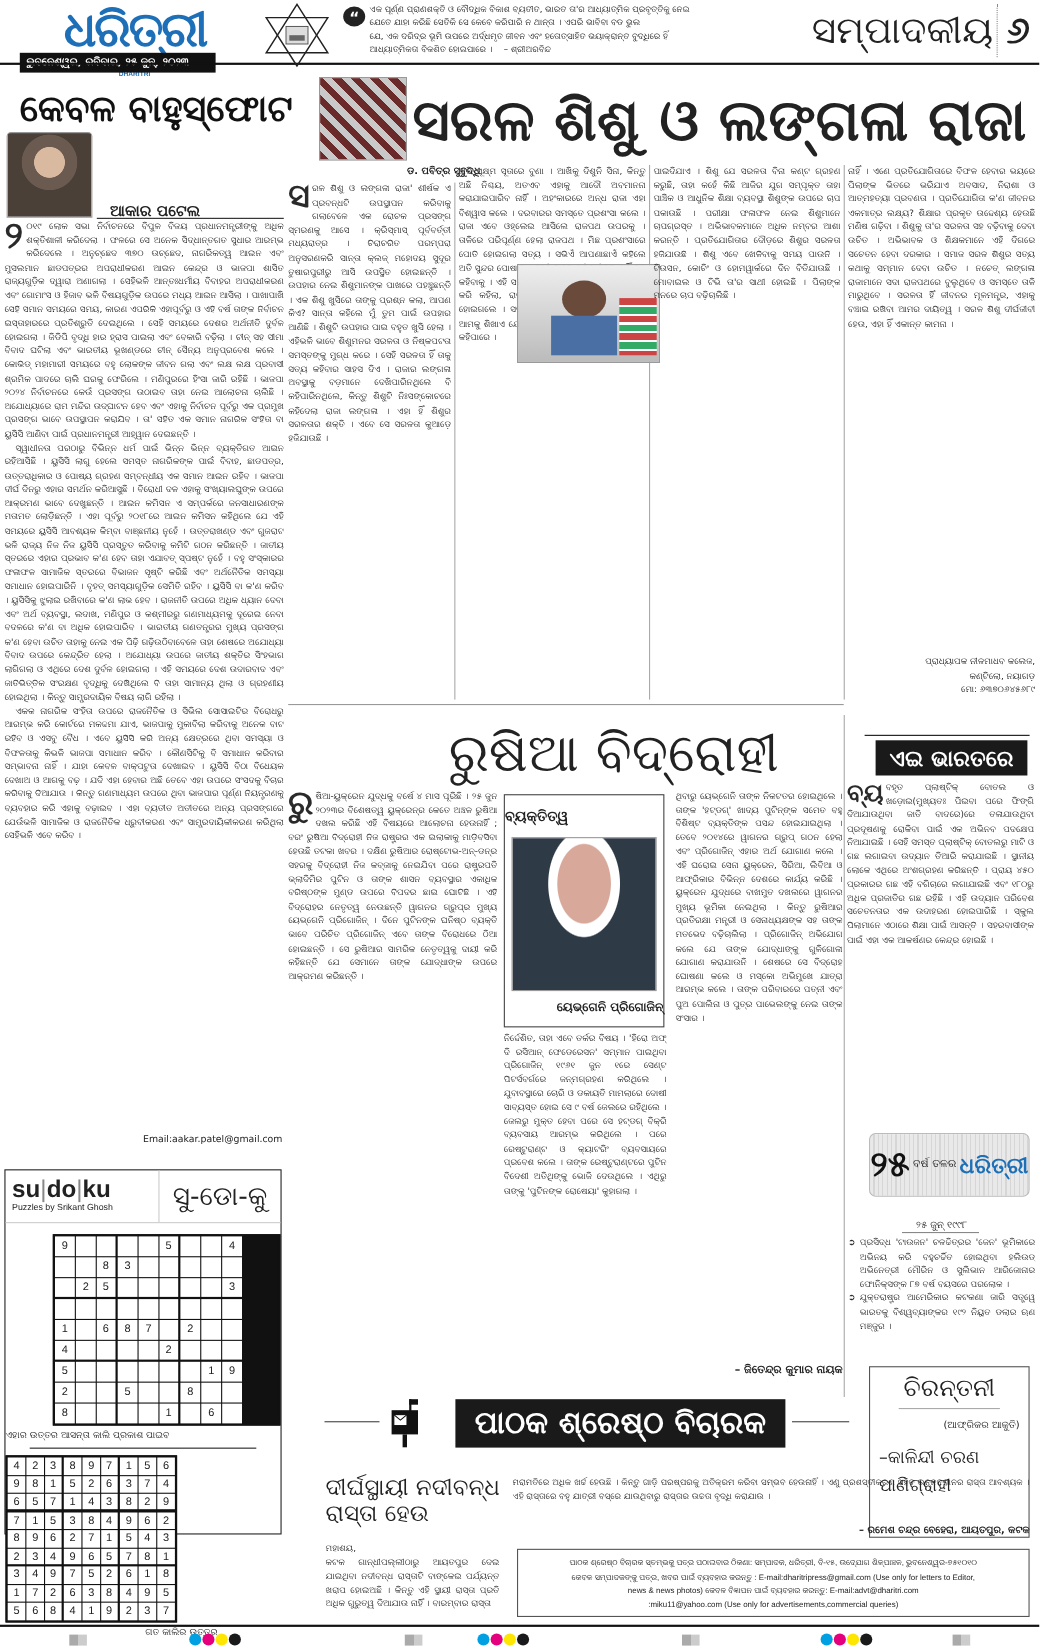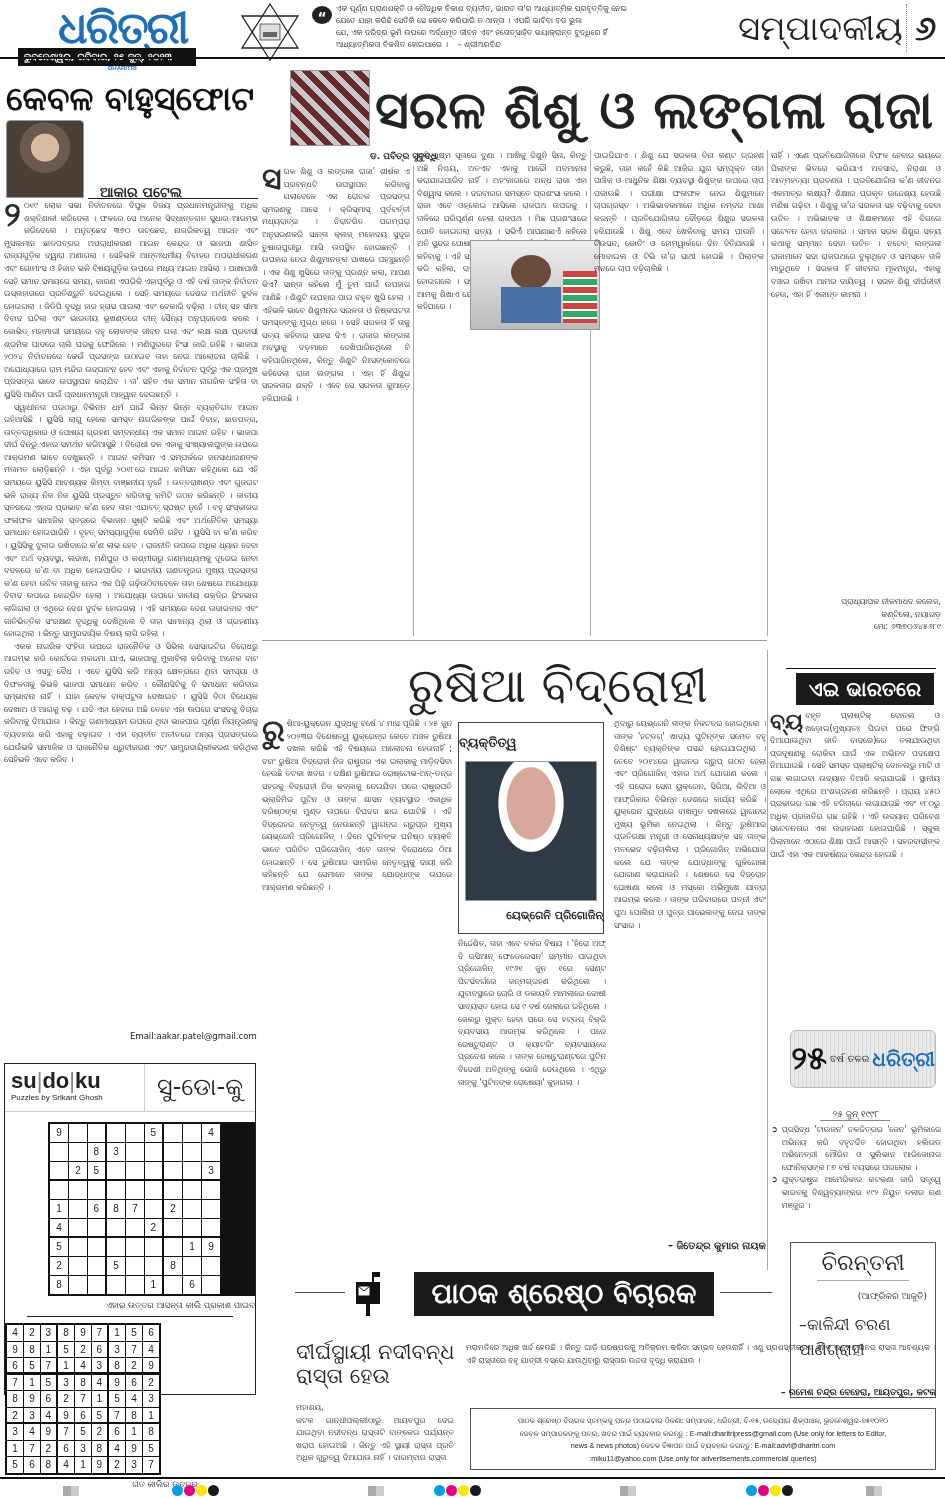--- a/index.html
+++ b/index.html
@@ -49,21 +49,21 @@
 <div class="abs quote-icon">“</div>
 <div class="abs quote-text">
   <div>ଏକ ପୂର୍ଣ୍ଣ ପ୍ରାଣଶକ୍ତି ଓ ବୌଦ୍ଧିକ ବିକାଶ ବ୍ୟତୀତ, ଭାରତ ତା'ର ଆଧ୍ୟାତ୍ମିକ ପ୍ରବୃତ୍ତିକୁ ନେଇ</div>
   <div>ଯେତେ ଯାହା କରିଛି ସେତିକି ସେ କେବେ କରିପାରି ନ ଥାନ୍ତା । ଏପରି ଭାବିବା ବଡ ଭୁଲ</div>
   <div>ଯେ, ଏକ ଦରିଦ୍ର ଭୂମି ଉପରେ ଅର୍ଦ୍ଧମୃତ ଜୀବନ ଏବଂ ହତୋତ୍ସାହିତ ଭୟାକ୍ରାନ୍ତ ବୁଦ୍ଧିରେ ହିଁ</div>
   <div><span>ଆଧ୍ୟାତ୍ମିକତା ବିକଶିତ ହୋଇପାରେ ।</span>&nbsp;&nbsp;&nbsp;&nbsp;<span>– ଶ୍ରୀଅରବିନ୍ଦ</span></div>
 </div>
 <div class="abs section-title">ସମ୍ପାଦକୀୟ</div>
 <div class="abs page-no">୬</div>
 
-<div class="abs h-big" style="left:6px;top:82px;width:254px;font-size:33px;">କେବଳ ବାହୁସ୍ଫୋଟ</div>
+<div class="abs h-big" style="left:18px;top:82px;width:254px;font-size:33px;">କେବଳ ବାହୁସ୍ଫୋଟ</div>
 <div class="abs photo" style="left:6px;top:120px;width:78px;height:78px;border-radius:4px 4px 0 0;background:radial-gradient(circle at 50% 35%,#d9b9a0 0 22%,#6a5a50 23% 40%,#4a4038 41%)"></div>
 <div class="abs" style="left:100px;top:182px;font-size:14px;font-weight:bold">ଆକାର ପଟେଲ</div>
 <div class="abs rule-h" style="left:88px;top:198px;width:170px"></div>
 
 <div class="abs col-text" style="left:4px;top:200px;width:254px;height:822px">
   <span style="float:left;font-size:34px;line-height:28px;margin-right:3px;font-weight:bold">୨</span><span>୦୧୯ ଲୋକ ସଭା ନିର୍ବାଚନରେ ବିପୁଳ ବିଜୟ ପ୍ରଧାନମନ୍ତ୍ରୀଙ୍କୁ ଅଧିକ ଶକ୍ତିଶାଳୀ କରିଦେଲା । ଫଳରେ ସେ ଅନେକ ସିଦ୍ଧାନ୍ତଗତ ସୁଧାର ଆରମ୍ଭ କରିଦେଲେ । ଅନୁଚ୍ଛେଦ ୩୭୦ ଉଚ୍ଛେଦ, ନାଗରିକତ୍ୱ ଆଇନ ଏବଂ ମୁସଲମାନ ଛାଡପତ୍ରର ଅପରାଧୀକରଣ ଆଇନ କେନ୍ଦ୍ର ଓ ଭାଜପା ଶାସିତ ରାଜ୍ୟଗୁଡ଼ିକ ଦ୍ୱାରା ଅଣାଗଲା । ସେହିଭଳି ଆନ୍ତଃଧର୍ମୀୟ ବିବାହର ଅପରାଧୀକରଣ ଏବଂ ଗୋମାଂସ ଓ ହିଜାବ ଭଳି ବିଷୟଗୁଡ଼ିକ ଉପରେ ମଧ୍ୟ ଆଇନ ଆସିଲା । ପାଖାପାଖି ସେହି ସମାନ ସମୟରେ ସମୟ, କାରଣ ଏପରିକି ଏହାପୂର୍ବରୁ ଓ ଏହି ବର୍ଷ ତାଙ୍କ ନିର୍ବାଚନ ଇସ୍ତାହାରରେ ପ୍ରତିଶ୍ରୁତି ଦେଇଥିଲେ । ସେହି ସମୟରେ ଦେଶର ଅର୍ଥନୀତି ଦୁର୍ବଳ ହୋଇଗଲା । ଜିଡିପି ବୃଦ୍ଧି ହାର ହ୍ରାସ ପାଇଲା ଏବଂ ବେକାରି ବଢ଼ିଲା । ଚୀନ୍‌ ସହ ସୀମା ବିବାଦ ଘଟିଲା ଏବଂ ଭାରତୀୟ ଭୂଖଣ୍ଡରେ ଚୀନ୍‌ ସୈନ୍ୟ ଅନୁପ୍ରବେଶ କଲେ । କୋଭିଡ୍‌ ମହାମାରୀ ସମୟରେ ବହୁ ଲୋକଙ୍କ ଜୀବନ ଗଲା ଏବଂ ଲକ୍ଷ ଲକ୍ଷ ପ୍ରବାସୀ ଶ୍ରମିକ ପାଦରେ ଚାଲି ଘରକୁ ଫେରିଲେ । ମଣିପୁରରେ ହିଂସା ଜାରି ରହିଛି । ଭାଜପା ୨୦୨୪ ନିର୍ବାଚନରେ କେଉଁ ପ୍ରସଙ୍ଗ ଉଠାଇବ ତାହା ନେଇ ଆଲୋଚନା ଚାଲିଛି । ଅଯୋଧ୍ୟାରେ ରାମ ମନ୍ଦିର ଉଦ୍‌ଘାଟନ ହେବ ଏବଂ ଏହାକୁ ନିର୍ବାଚନ ପୂର୍ବରୁ ଏକ ପ୍ରମୁଖ ପ୍ରସଙ୍ଗ ଭାବେ ଉପସ୍ଥାପନ କରାଯିବ । ତା' ସହିତ ଏକ ସମାନ ନାଗରିକ ସଂହିତା ବା ୟୁସିସି ଆଣିବା ପାଇଁ ପ୍ରଧାନମନ୍ତ୍ରୀ ଆହ୍ୱାନ ଦେଇଛନ୍ତି ।</span>
   <p style="text-indent:10px">ସ୍ୱାଧୀନତା ପରଠାରୁ ବିଭିନ୍ନ ଧର୍ମ ପାଇଁ ଭିନ୍ନ ଭିନ୍ନ ବ୍ୟକ୍ତିଗତ ଆଇନ ରହିଆସିଛି । ୟୁସିସି ଲାଗୁ ହେଲେ ସମସ୍ତ ନାଗରିକଙ୍କ ପାଇଁ ବିବାହ, ଛାଡପତ୍ର, ଉତ୍ତରାଧିକାର ଓ ପୋଷ୍ୟ ଗ୍ରହଣ ସମ୍ବନ୍ଧୀୟ ଏକ ସମାନ ଆଇନ ରହିବ । ଭାଜପା ଦୀର୍ଘ ଦିନରୁ ଏହାର ସମର୍ଥନ କରିଆସୁଛି । ବିରୋଧୀ ଦଳ ଏହାକୁ ସଂଖ୍ୟାଲଘୁଙ୍କ ଉପରେ ଆକ୍ରମଣ ଭାବେ ଦେଖୁଛନ୍ତି । ଆଇନ କମିସନ ଏ ସମ୍ପର୍କରେ ଜନସାଧାରଣଙ୍କ ମତାମତ ଲୋଡ଼ିଛନ୍ତି । ଏହା ପୂର୍ବରୁ ୨୦୧୮ରେ ଆଇନ କମିସନ କହିଥିଲେ ଯେ ଏହି ସମୟରେ ୟୁସିସି ଆବଶ୍ୟକ କିମ୍ବା ବାଞ୍ଛନୀୟ ନୁହେଁ । ଉତ୍ତରାଖଣ୍ଡ ଏବଂ ଗୁଜରାଟ ଭଳି ରାଜ୍ୟ ନିଜ ନିଜ ୟୁସିସି ପ୍ରସ୍ତୁତ କରିବାକୁ କମିଟି ଗଠନ କରିଛନ୍ତି । ଜାତୀୟ ସ୍ତରରେ ଏହାର ପ୍ରଭାବ କ'ଣ ହେବ ତାହା ଏଯାବତ୍‌ ସ୍ପଷ୍ଟ ନୁହେଁ । ବହୁ ସଂସ୍କାରର ଫଳାଫଳ ସାମାଜିକ ସ୍ତରରେ ବିଭାଜନ ସୃଷ୍ଟି କରିଛି ଏବଂ ଅର୍ଥନୈତିକ ସମସ୍ୟା ସମାଧାନ ହୋଇପାରିନି । ବୃହତ୍‌ ସମସ୍ୟାଗୁଡ଼ିକ ସେମିତି ରହିବ । ୟୁସିସି ବା କ'ଣ କରିବ । ୟୁସିସିକୁ ଝୁଲାଇ ରଖିବାରେ କ'ଣ ଲାଭ ହେବ । ରାଜନୀତି ଉପରେ ଅଧିକ ଧ୍ୟାନ ଦେବା ଏବଂ ଅର୍ଥ ବ୍ୟବସ୍ଥା, ଲଦାଖ, ମଣିପୁର ଓ କଶ୍ମୀରରୁ ଗଣମାଧ୍ୟମକୁ ଦୂରେଇ ନେବା ବଦଳରେ କ'ଣ ବା ଅଧିକ ହୋଇପାରିବ । ଭାରତୀୟ ଗଣତନ୍ତ୍ରର ମୁଖ୍ୟ ପ୍ରସଙ୍ଗ କ'ଣ ହେବା ଉଚିତ ତାହାକୁ ନେଇ ଏକ ପିଢ଼ି ଗଢ଼ିଉଠିବାବେଳେ ତାହା ଶେଷରେ ଅଯୋଧ୍ୟା ବିବାଦ ଉପରେ କେନ୍ଦ୍ରିତ ହେଲା । ଅଯୋଧ୍ୟା ଉପରେ ଜାତୀୟ ଶକ୍ତିର ସିଂହଭାଗ ଲାଗିଗଲା ଓ ଏଥିରେ ଦେଶ ଦୁର୍ବଳ ହୋଇଗଲା । ଏହି ସମୟରେ ଦେଶ ଉଦାରବାଦ ଏବଂ ଜାତିଭିତ୍ତିକ ସଂରକ୍ଷଣ ବୃଦ୍ଧିକୁ ଦେଖିଥିଲେ ବି ତାହା ସାମାନ୍ୟ ଥିଲା ଓ ଗ୍ରହଣୀୟ ହୋଇଥିଲା । କିନ୍ତୁ ସାମ୍ପ୍ରଦାୟିକ ବିଷୟ ଲାଗି ରହିଲା ।</p>
   <p style="text-indent:10px">ଏକକ ନାଗରିକ ସଂହିତା ଉପରେ ରାଜନୈତିକ ଓ ସିଭିଲ ସୋସାଇଟିର ବିରୋଧରୁ ଆରମ୍ଭ କରି କୋର୍ଟରେ ମକଦ୍ଦମା ଯାଏ, ଭାଜପାକୁ ମୁକାବିଲା କରିବାକୁ ଅନେକ ବାଟ ରହିବ ଓ ଏସବୁ ବୈଧ । ଏବେ ୟୁସିସି କରି ଅନ୍ୟ କ୍ଷେତ୍ରରେ ଥିବା ସମସ୍ୟା ଓ ବିଫଳତାକୁ କିଭଳି ଭାଜପା ସମାଧାନ କରିବ । କୌଣସିଟିକୁ ବି ସମାଧାନ କରିବାର ସମ୍ଭାବନା ନାହିଁ । ଯାହା କେବଳ ବାକ୍‌ପଟୁତା ଦେଖାଇବ । ୟୁସିସି ବିଠା ବିଧେୟକ ଦେଖାଅ ଓ ଆଗକୁ ବଢ଼ । ଯଦି ଏହା ହେବାର ଅଛି ତେବେ ଏହା ଉପରେ ସଂସଦକୁ ବିଚାର କରିବାକୁ ଦିଆଯାଉ । କିନ୍ତୁ ଗଣମାଧ୍ୟମ ଉପରେ ଥିବା ଭାଜପାର ପୂର୍ଣ୍ଣ ନିୟନ୍ତ୍ରଣକୁ ବ୍ୟବହାର କରି ଏହାକୁ ବଢ଼ାଇବ । ଏହା ବ୍ୟତୀତ ଅତୀତରେ ଅନ୍ୟ ପ୍ରସଙ୍ଗରେ ଯେଉଁଭଳି ସାମାଜିକ ଓ ରାଜନୈତିକ ଧ୍ରୁବୀକରଣ ଏବଂ ସାମ୍ପ୍ରଦାୟିକୀକରଣ କରିଥିଲା ସେହିଭଳି ଏବେ କରିବ ।</p>
 </div>
 <div class="abs" style="left:130px;top:1030px;width:126px;text-align:right;font-size:8.5px">Email:aakar.patel@gmail.com</div>
@@ -154,21 +154,21 @@
       <div>8</div>
       <div></div>
       <div class="c3"></div>
       <div></div>
       <div></div>
       <div class="c3">1</div>
       <div></div>
       <div>6</div>
       <div></div>
     </div>
-  <div style="text-align:right;font-size:8.5px;margin-top:3px">ଏହାର ଉତ୍ତର ଆସନ୍ତା କାଲି ପ୍ରକାଶ ପାଇବ</div>
+  <div style="text-align:left;font-size:8.5px;margin-top:3px">ଏହାର ଉତ୍ତର ଆସନ୍ତା କାଲି ପ୍ରକାଶ ପାଇବ</div>
   <div class="rule-h" style="margin:4px 22px 6px"></div>
   <div style="display:flex">
     <div id="sud-answer" class="ans-grid">
         <div>4</div>
         <div>2</div>
         <div class="c3">3</div>
         <div>8</div>
         <div>9</div>
         <div class="c3">7</div>
         <div>1</div>

